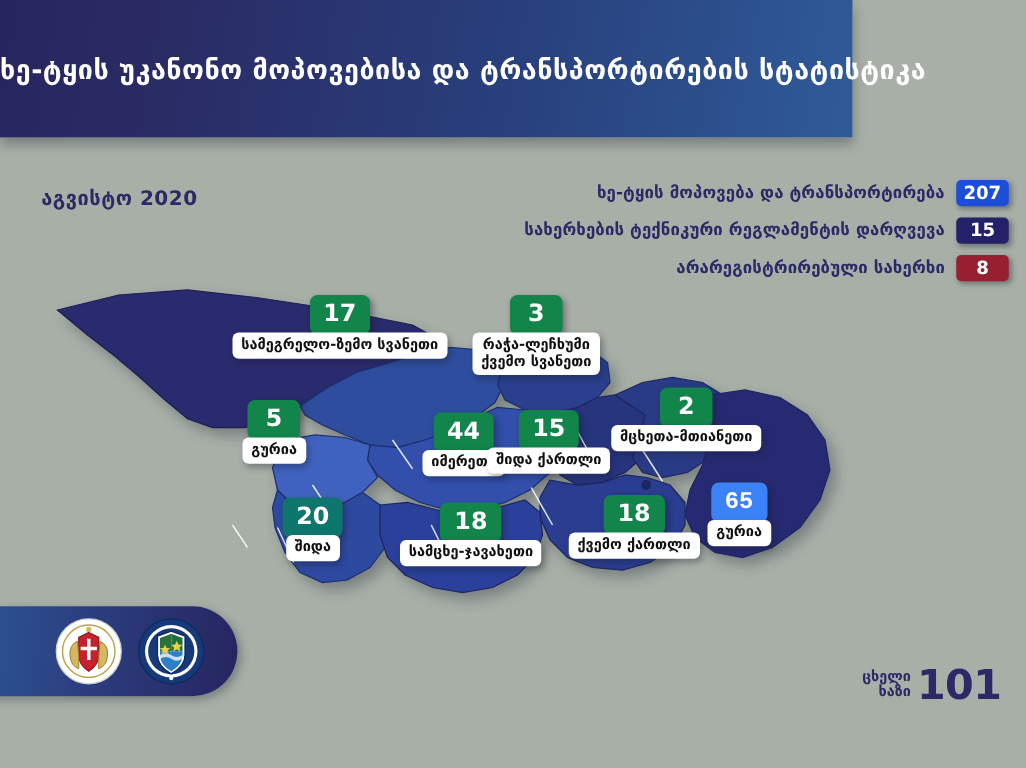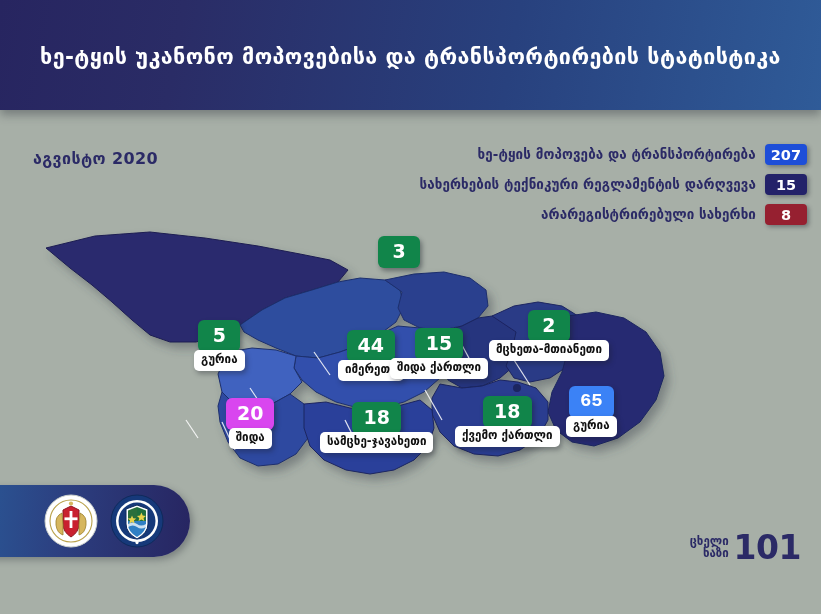--- a/index.html
+++ b/index.html
@@ -6,21 +6,21 @@
   body{
     width:821px;height:614px;overflow:hidden;
     background:#a7afa7;
     font-family:"DejaVu Sans","Liberation Sans",sans-serif;
     position:relative;
   }
   #root{position:relative;width:821px;height:614px;overflow:hidden;}
 
   
   .header{
-    position:absolute;left:0;top:0;width:821px;height:110px;
+    position:absolute;left:0;top:0;width:682px;height:110px;
     background:linear-gradient(100deg,#272560 0%,#2a2c66 22%,#28417e 62%,#2f5b98 100%);
     box-shadow:0 5px 9px rgba(40,45,55,.38);
     z-index:6;
     text-decoration:underline;
   }
   .header-title{
     position:absolute;left:0;right:0;top:44px;
     text-align:center;
     color:#ffffff;
     font-size:21.5px;
@@ -181,24 +181,34 @@
         <line x1="360" y1="330" x2="345" y2="300"></line>
         <line x1="330" y1="255" x2="314" y2="232"></line>
         <line x1="470" y1="240" x2="456" y2="214"></line>
         <line x1="530" y1="265" x2="514" y2="240"></line>
         <line x1="602" y1="310" x2="586" y2="284"></line>
         <line x1="198" y1="318" x2="186" y2="300"></line>
       </g>
     </svg>
   </div>
 
+  <div class="callout" style="left:186px;top:236px;">
+    <div class="stack">
+      <span class="val-chip" style="background: rgb(17, 133, 74);">17</span>
+      <span class="name-chip chip-gap">სამეგრელო-ზემო სვანეთი</span>
+    </div>
+  </div>
 
   <div class="callout" style="left:378px;top:236px;">
     <div class="stack">
       <span class="val-chip" style="background: rgb(17, 133, 74);">3</span>
+      <span class="name-chip chip-gap">
+        <span>რაჭა-ლეჩხუმი</span><br>
+        <span>ქვემო სვანეთი</span>
+      </span>
     </div>
   </div>
 
   <div class="callout" style="left:194px;top:320px;">
     <div class="stack">
       <span class="val-chip" style="background: rgb(17, 133, 74);">5</span>
       <span class="name-chip chip-gap">გურია</span>
     </div>
   </div>
 
@@ -218,21 +228,21 @@
 
   <div class="callout" style="left:489px;top:310px;">
     <div class="stack">
       <span class="val-chip" style="background: rgb(17, 133, 74);">2</span>
       <span class="name-chip chip-gap">მცხეთა-მთიანეთი</span>
     </div>
   </div>
 
   <div class="callout" style="left:226px;top:398px;">
     <div class="stack">
-      <span class="val-chip" style="background: #d946ef;">20</span>
+      <span class="val-chip" style="background: #0f766e;">20</span>
       <span class="name-chip chip-gap">შიდა</span>
     </div>
   </div>
 
   <div class="callout" style="left:320px;top:402px;">
     <div class="stack">
       <span class="val-chip" style="background: rgb(17, 133, 74);">18</span>
       <span class="name-chip chip-gap">სამცხე-ჯავახეთი</span>
     </div>
   </div>

